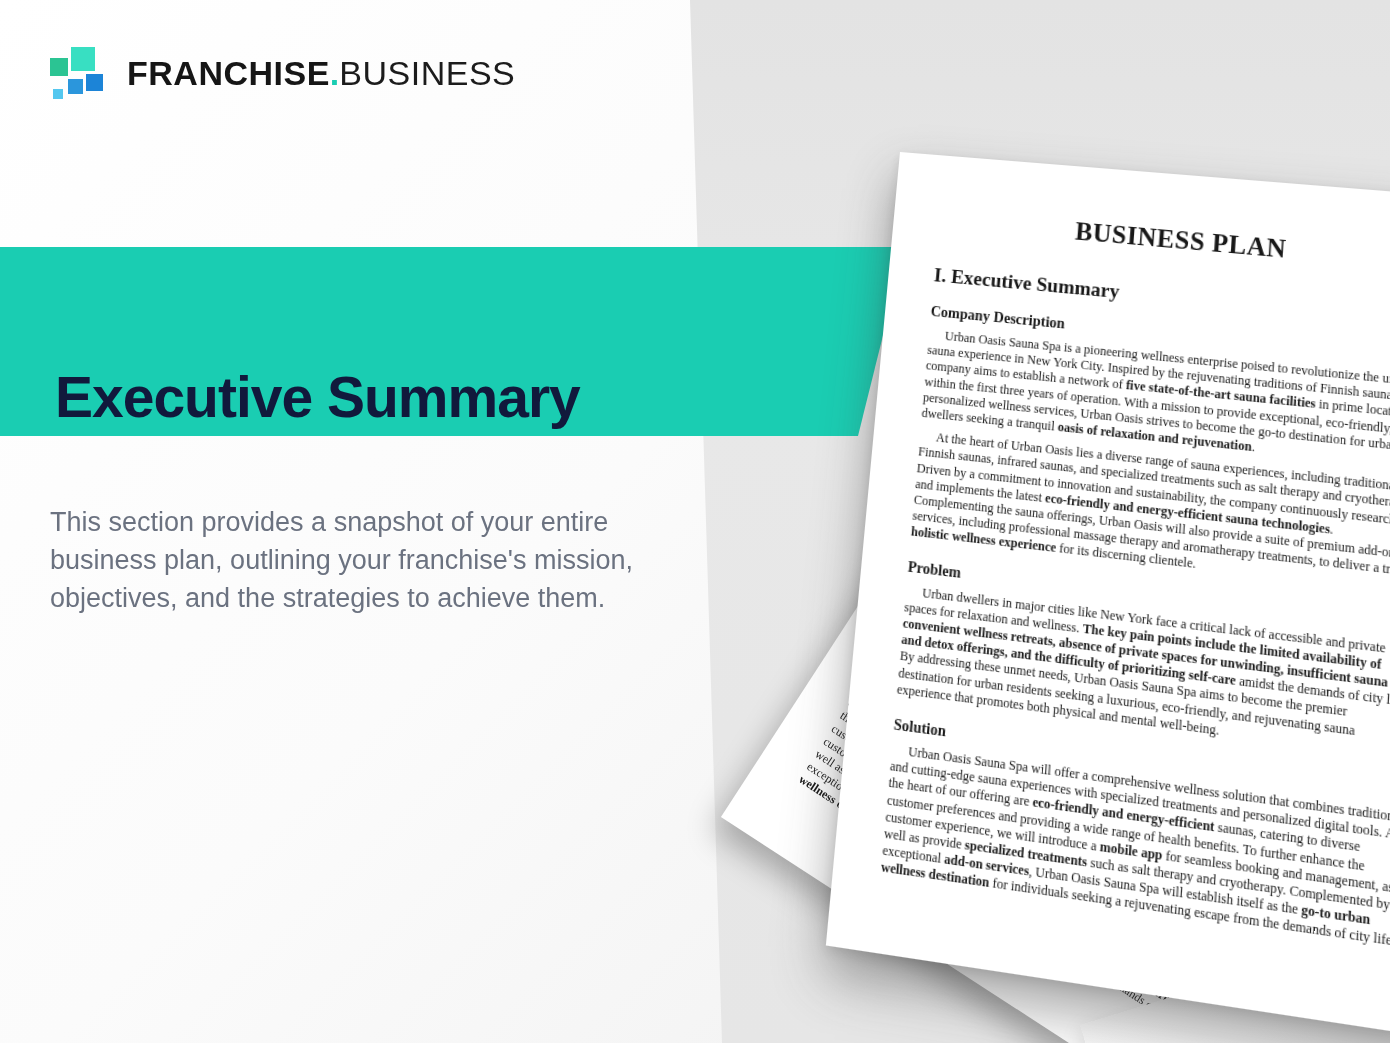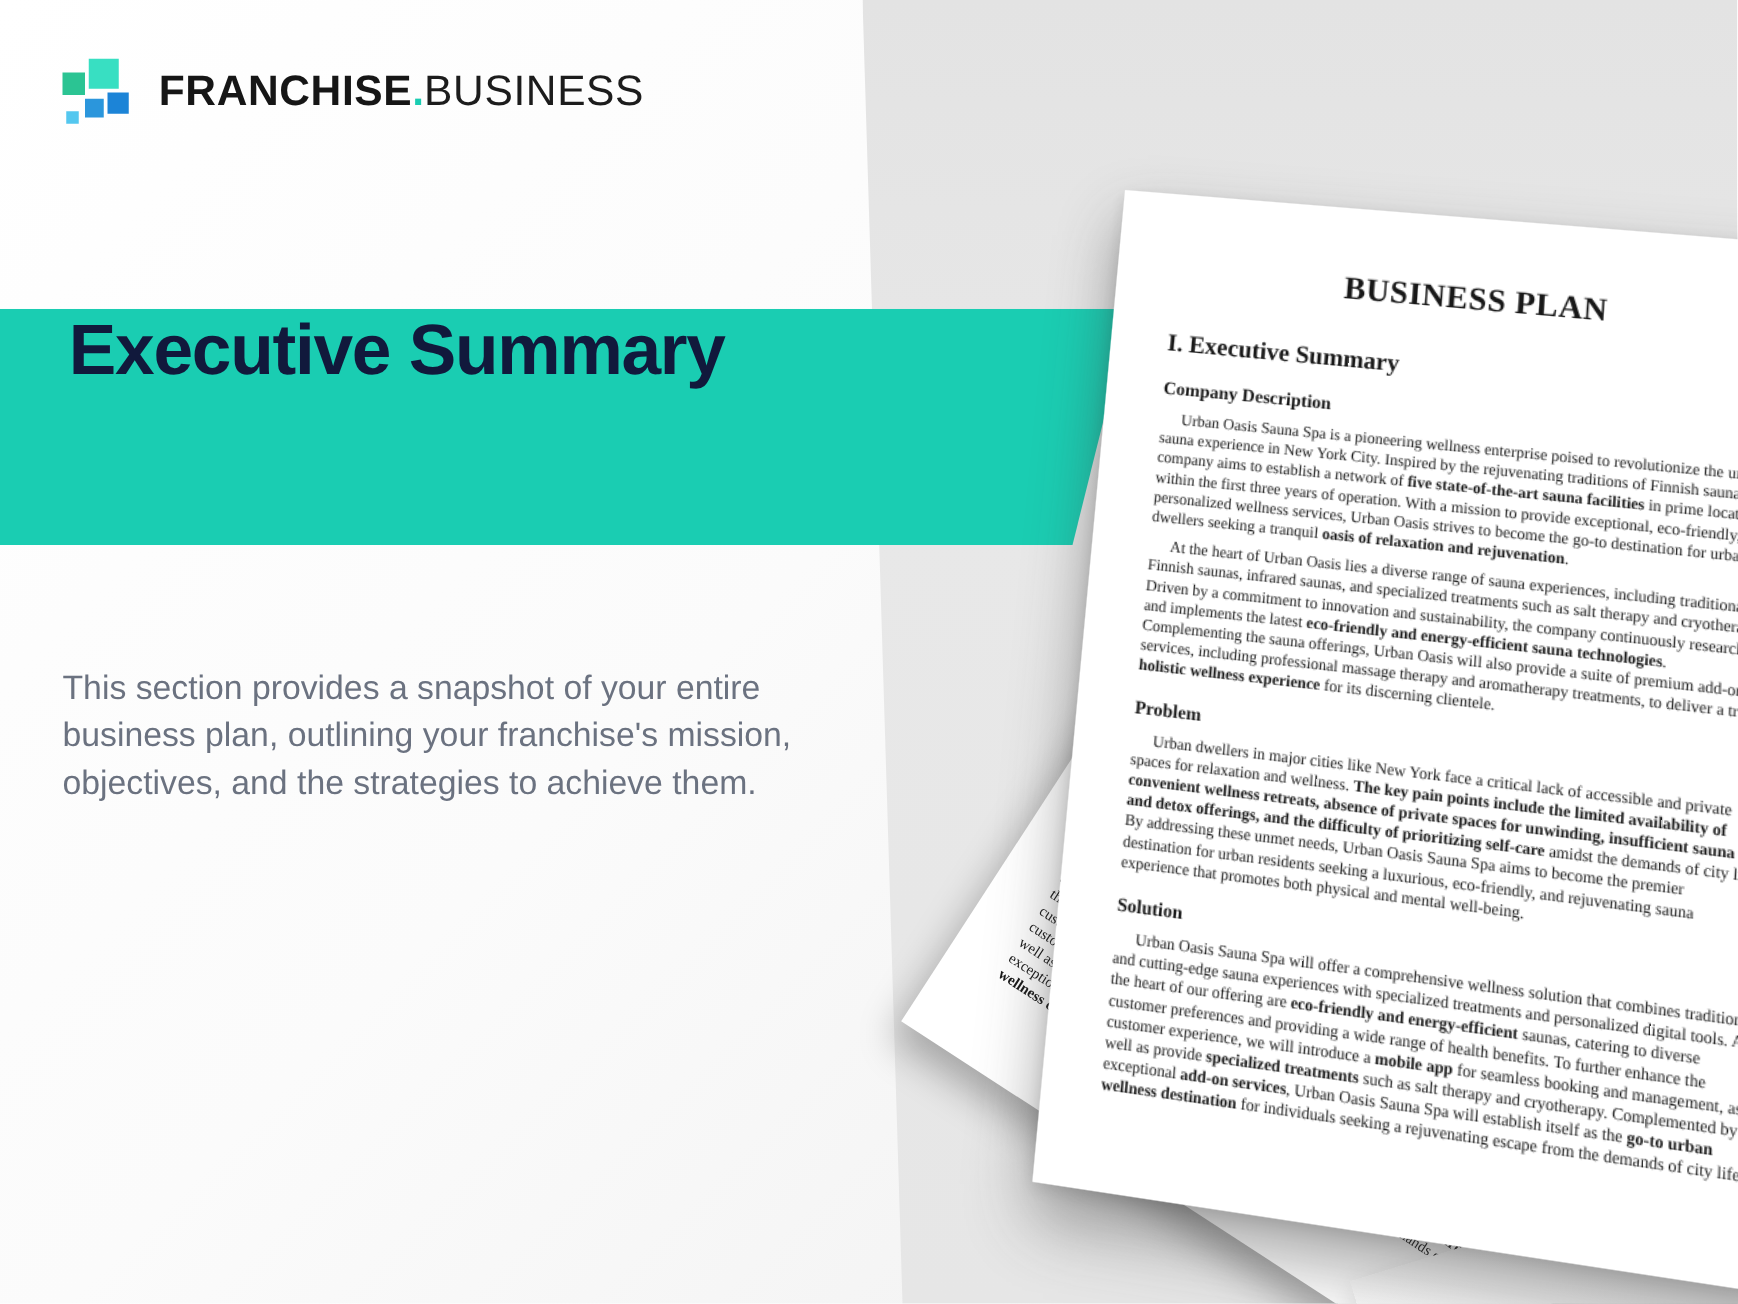--- a/index.html
+++ b/index.html
@@ -24,27 +24,27 @@
   .sq4{left:21px;top:36px;width:15px;height:15px;}
   .sq5{left:6px;top:46px;width:10px;height:10px;}
   .wordmark{margin-left:8px;font-size:34px;line-height:34px;white-space:nowrap;letter-spacing:0;}
   .wm-primary{font-weight:700;letter-spacing:0.5px;}
   .wm-dot{font-weight:700;}
   .wm-secondary{font-weight:400;letter-spacing:0.5px;}
   
   .banner{
     position:absolute;left:0;top:247px;width:905px;height:189px;
     clip-path:polygon(0 0,100% 0,calc(100% - 47px) 100%,0 100%);
-    display:flex;align-items:flex-start;
+    display:flex;align-items:flex-end;
   }
   .banner h1{
     margin:0 0 6px 55px;font-size:57px;font-weight:700;letter-spacing:-1px;
   }
   
-  .intro{position:absolute;left:50px;top:531px;width:585px;}
+  .intro{position:absolute;left:50px;top:503px;width:585px;}
   .intro p{margin:0 0 40px 0;font-size:27px;line-height:38px;font-weight:400;}
   
   .sheet{position:absolute;background:#ffffff;box-sizing:border-box;}
   .doc{
     width:560px;height:750px;padding:36px 45px 28px 45px;
     font-family:"Liberation Serif",serif;color:#181818;overflow:hidden;
   }
   .sheet-back{
     left:880px;top:280px;z-index:2;transform:rotate(33deg);
     box-shadow:0 16px 30px rgba(0,0,0,0.28);

